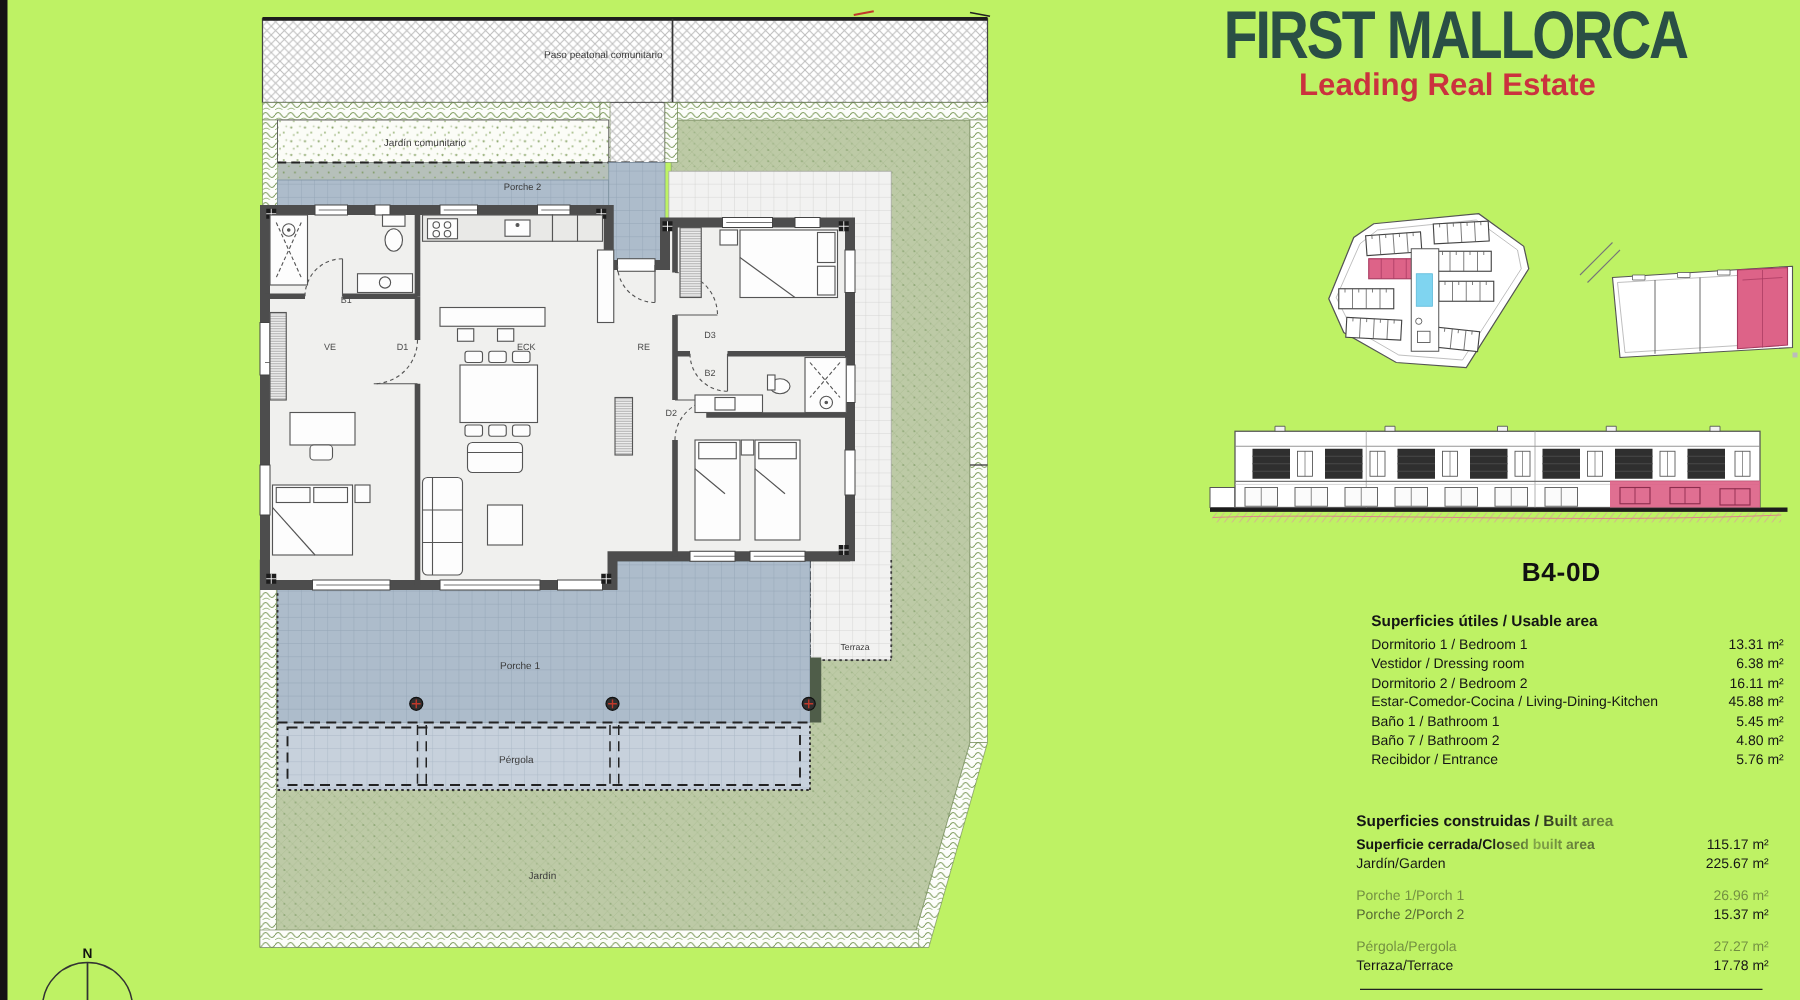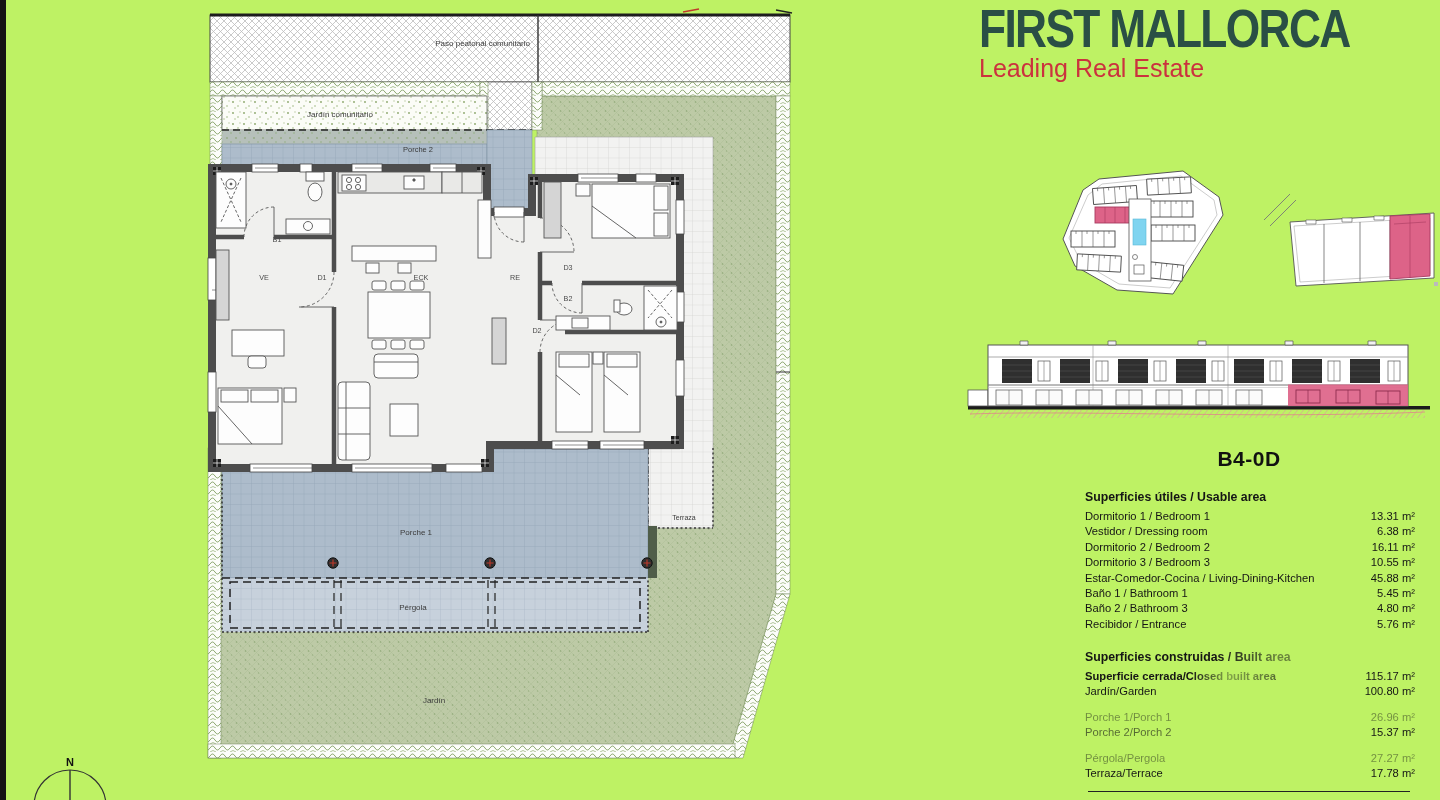--- a/index.html
+++ b/index.html
@@ -5,33 +5,33 @@
   html,body{margin:0;padding:0;background:#e9e9e9;}
   .page{position:relative;width:1440px;height:800px;background:#bef264;overflow:hidden;
         font-family:"Liberation Sans",sans-serif;color:#1a1a1a;}
   .leftbar{position:absolute;left:0;top:0;width:6px;height:800px;background:#141414;}
   svg text{font-family:"Liberation Sans",sans-serif;}
 
   
   .brand{position:absolute;left:979px;top:0px;width:358px;}
   .brand h1{margin:0;font-size:54px;font-weight:800;letter-spacing:-2px;color:#2a4f45;
             white-space:nowrap;transform:scaleX(.82);transform-origin:left top;line-height:56px;}
-  .brand .tagline{margin-top:-2px;text-align:left;font-size:25px;font-weight:400;color:#cb323e;
+  .brand .tagline{margin-top:-2px;text-align:center;font-size:25px;font-weight:700;color:#cb323e;
             letter-spacing:0px;}
 
   
   .unit-title{position:absolute;left:1085px;top:447px;width:328px;text-align:center;
               font-size:21px;font-weight:800;letter-spacing:.5px;color:#111;}
 
   
   .area-table{position:absolute;left:1085px;width:330px;font-size:11.2px;color:#151515;}
   .area-table .tbl-title{font-size:12.3px;font-weight:800;margin-bottom:5px;white-space:nowrap;}
   .area-table .row{display:flex;justify-content:space-between;line-height:15.4px;white-space:nowrap;align-items:center;}
   .area-table .val{text-align:right;}
-  #usable-table{top:490px;}
+  #usable-table{top:490px;margin-left:12px;}
   #built-table{top:650px;}
   .fade-tail{-webkit-mask-image:linear-gradient(90deg,#000 0 40%,rgba(0,0,0,.5) 58%,rgba(0,0,0,.45) 78%,rgba(0,0,0,.75) 100%);
              mask-image:linear-gradient(90deg,#000 0 40%,rgba(0,0,0,.5) 58%,rgba(0,0,0,.45) 78%,rgba(0,0,0,.75) 100%);}
   .fade-tail2{-webkit-mask-image:linear-gradient(90deg,#000 0 55%,rgba(0,0,0,.35) 75%,rgba(0,0,0,.6) 100%);
               mask-image:linear-gradient(90deg,#000 0 55%,rgba(0,0,0,.35) 75%,rgba(0,0,0,.6) 100%);font-weight:bold;}
   .faded{opacity:.45;margin-top:10px;}
   .semi{opacity:.62;}
   .bottom-rule{position:absolute;left:1088px;top:791px;width:322px;border-top:1.4px solid #222;}
 
   .diagram{position:absolute;}
@@ -442,50 +442,46 @@
       </div>
     <div class="row">
         <span>Vestidor / Dressing room</span>
         <span class="val">6.38 m²</span>
       </div>
     <div class="row">
         <span>Dormitorio 2 / Bedroom 2</span>
         <span class="val">16.11 m²</span>
       </div>
     <div class="row">
-        <span>Dormitorio 3 / Bedroom 3</span>
-        <span class="val">10.55 m²</span>
-      </div>
-    <div class="row">
         <span>Estar-Comedor-Cocina / Living-Dining-Kitchen</span>
         <span class="val">45.88 m²</span>
       </div>
     <div class="row">
         <span>Baño 1 / Bathroom 1</span>
         <span class="val">5.45 m²</span>
       </div>
     <div class="row">
-        <span>Baño 2 / Bathroom 3</span>
+        <span>Baño 7 / Bathroom 2</span>
         <span class="val">4.80 m²</span>
       </div>
     <div class="row">
         <span>Recibidor / Entrance</span>
         <span class="val">5.76 m²</span>
       </div>
   </div>
 
   <div class="area-table" id="built-table">
     <div class="tbl-title fade-tail">Superficies construidas / Built area</div>
     <div class="row">
         <span class="fade-tail2">Superficie cerrada/Closed built area</span>
         <span class="val">115.17 m²</span>
       </div>
     <div class="row">
         <span>Jardín/Garden</span>
-        <span class="val">100.80 m²</span>
+        <span class="val">225.67 m²</span>
       </div>
     <div class="row faded">
         <span>Porche 1/Porch 1</span>
         <span class="val">26.96 m²</span>
       </div>
     <div class="row">
         <span class="semi">Porche 2/Porch 2</span>
         <span class="val">15.37 m²</span>
       </div>
     <div class="row faded">

